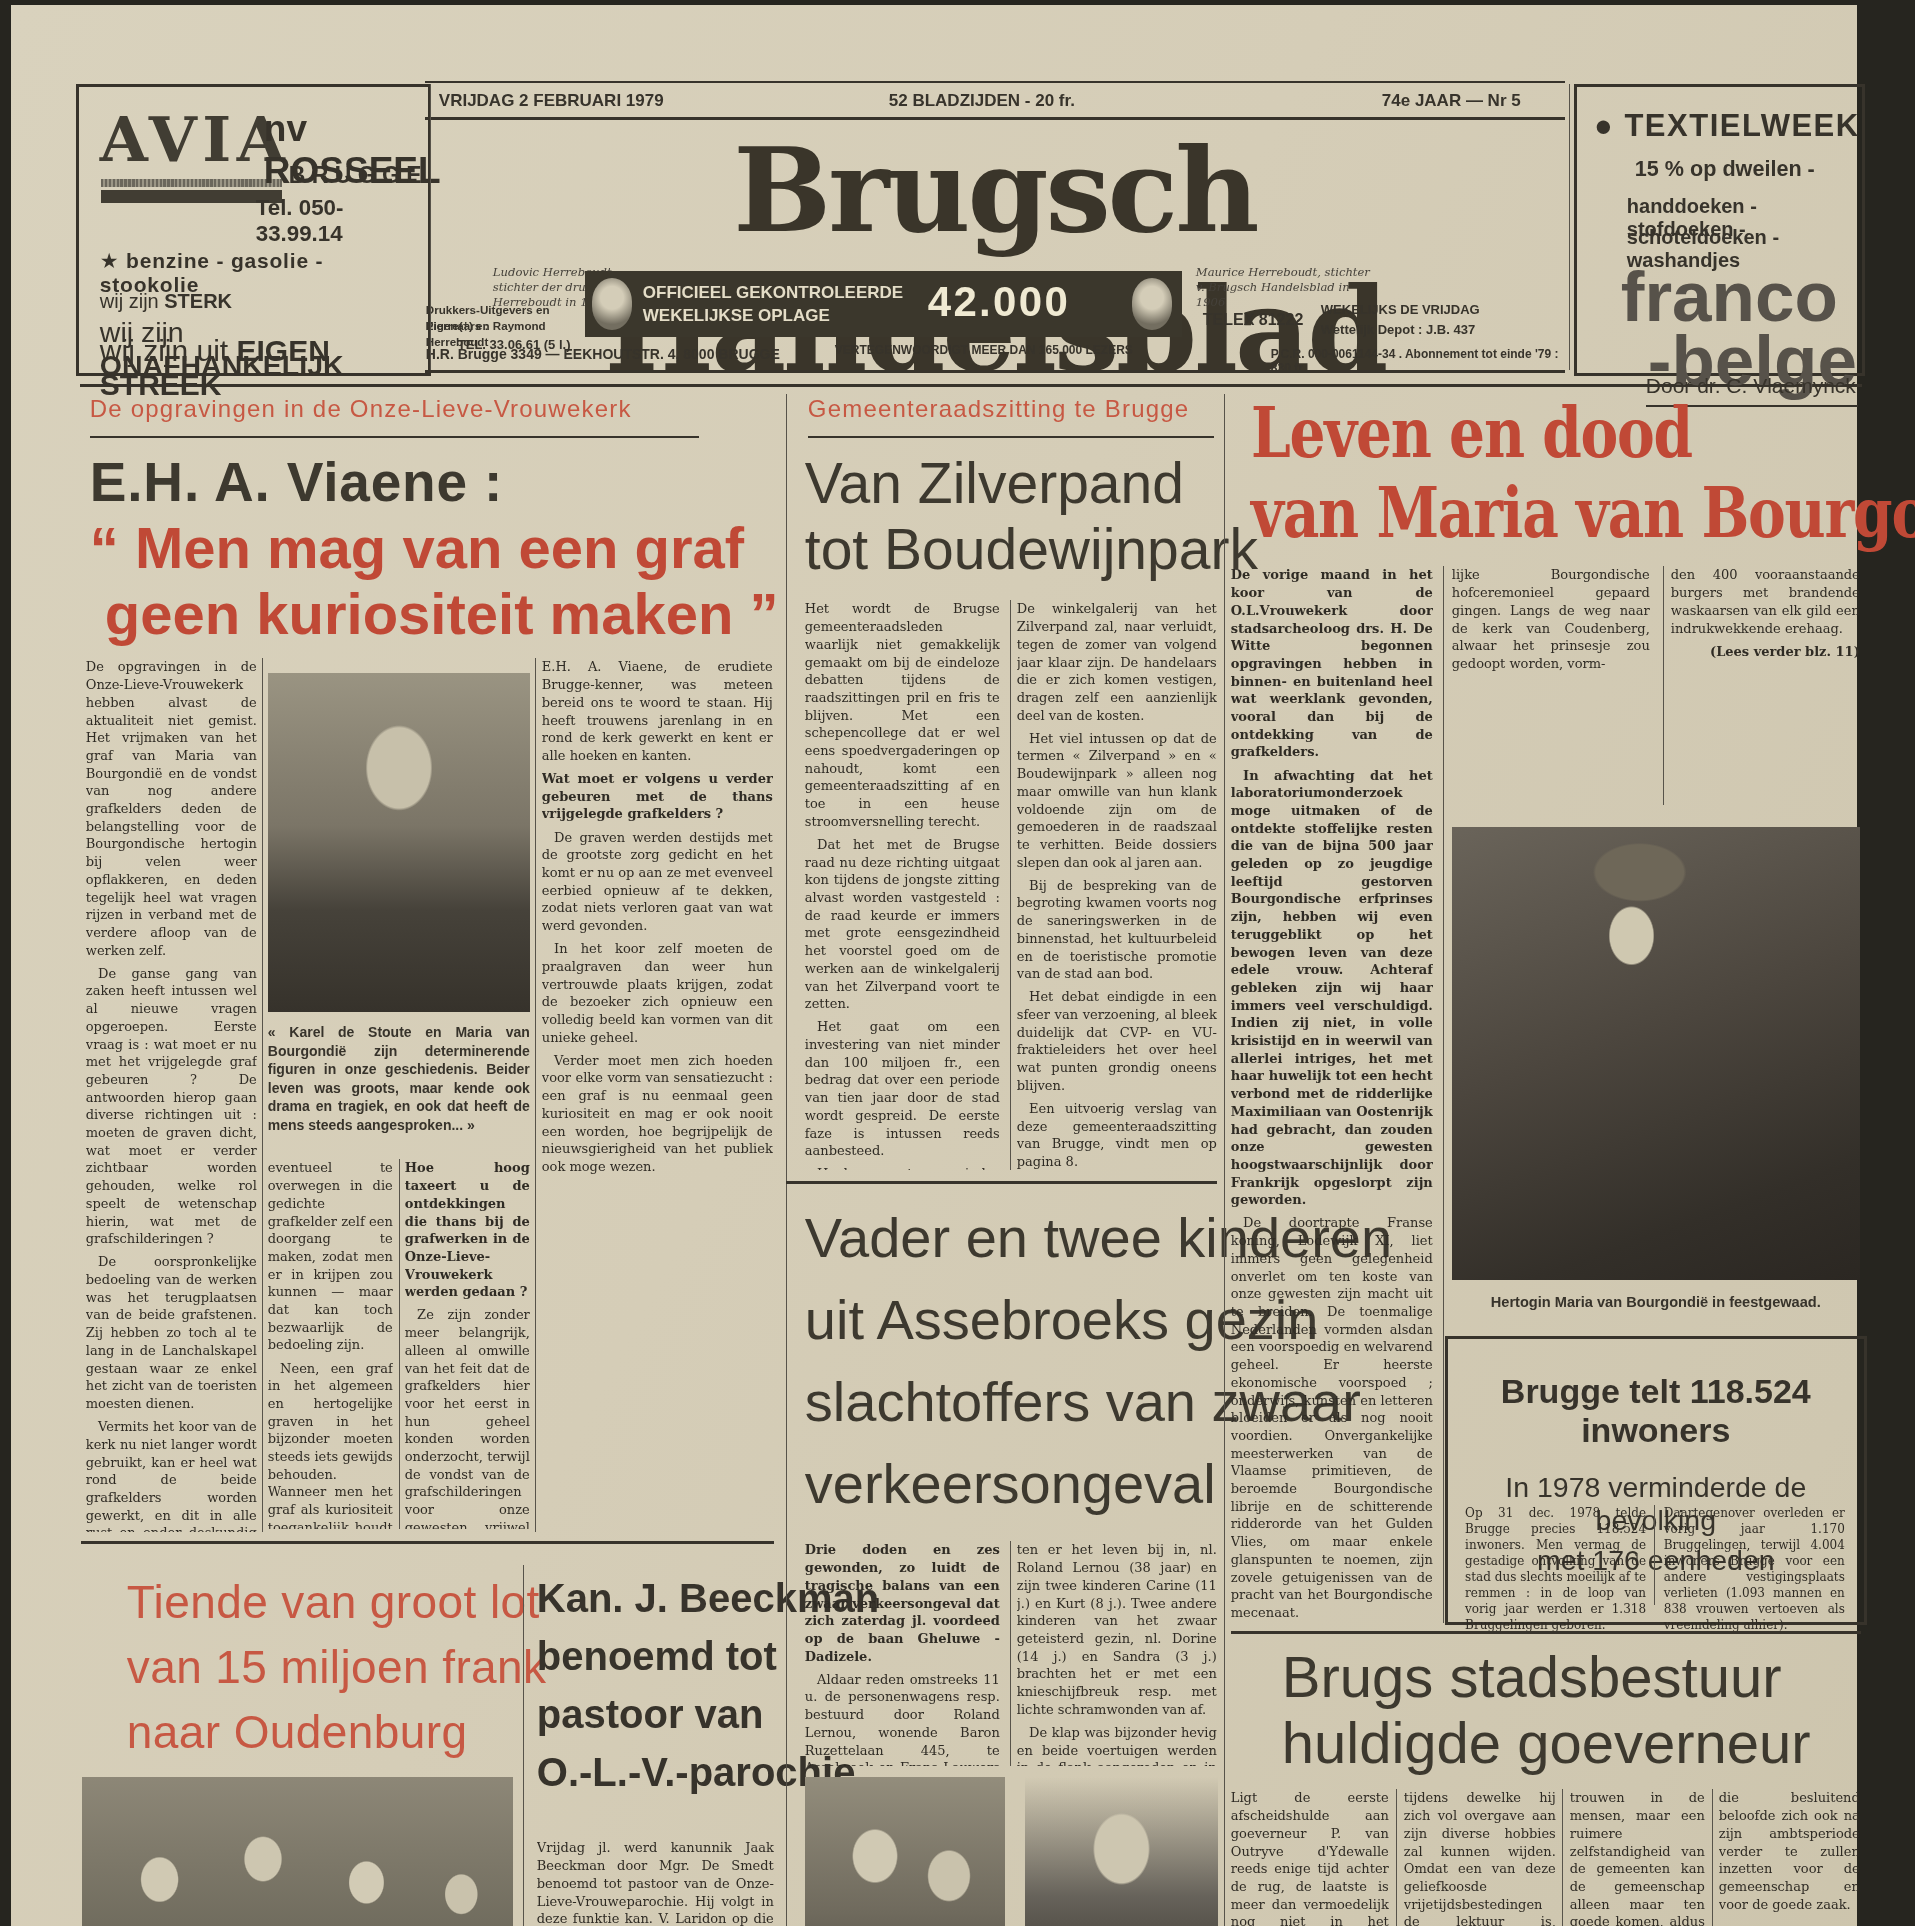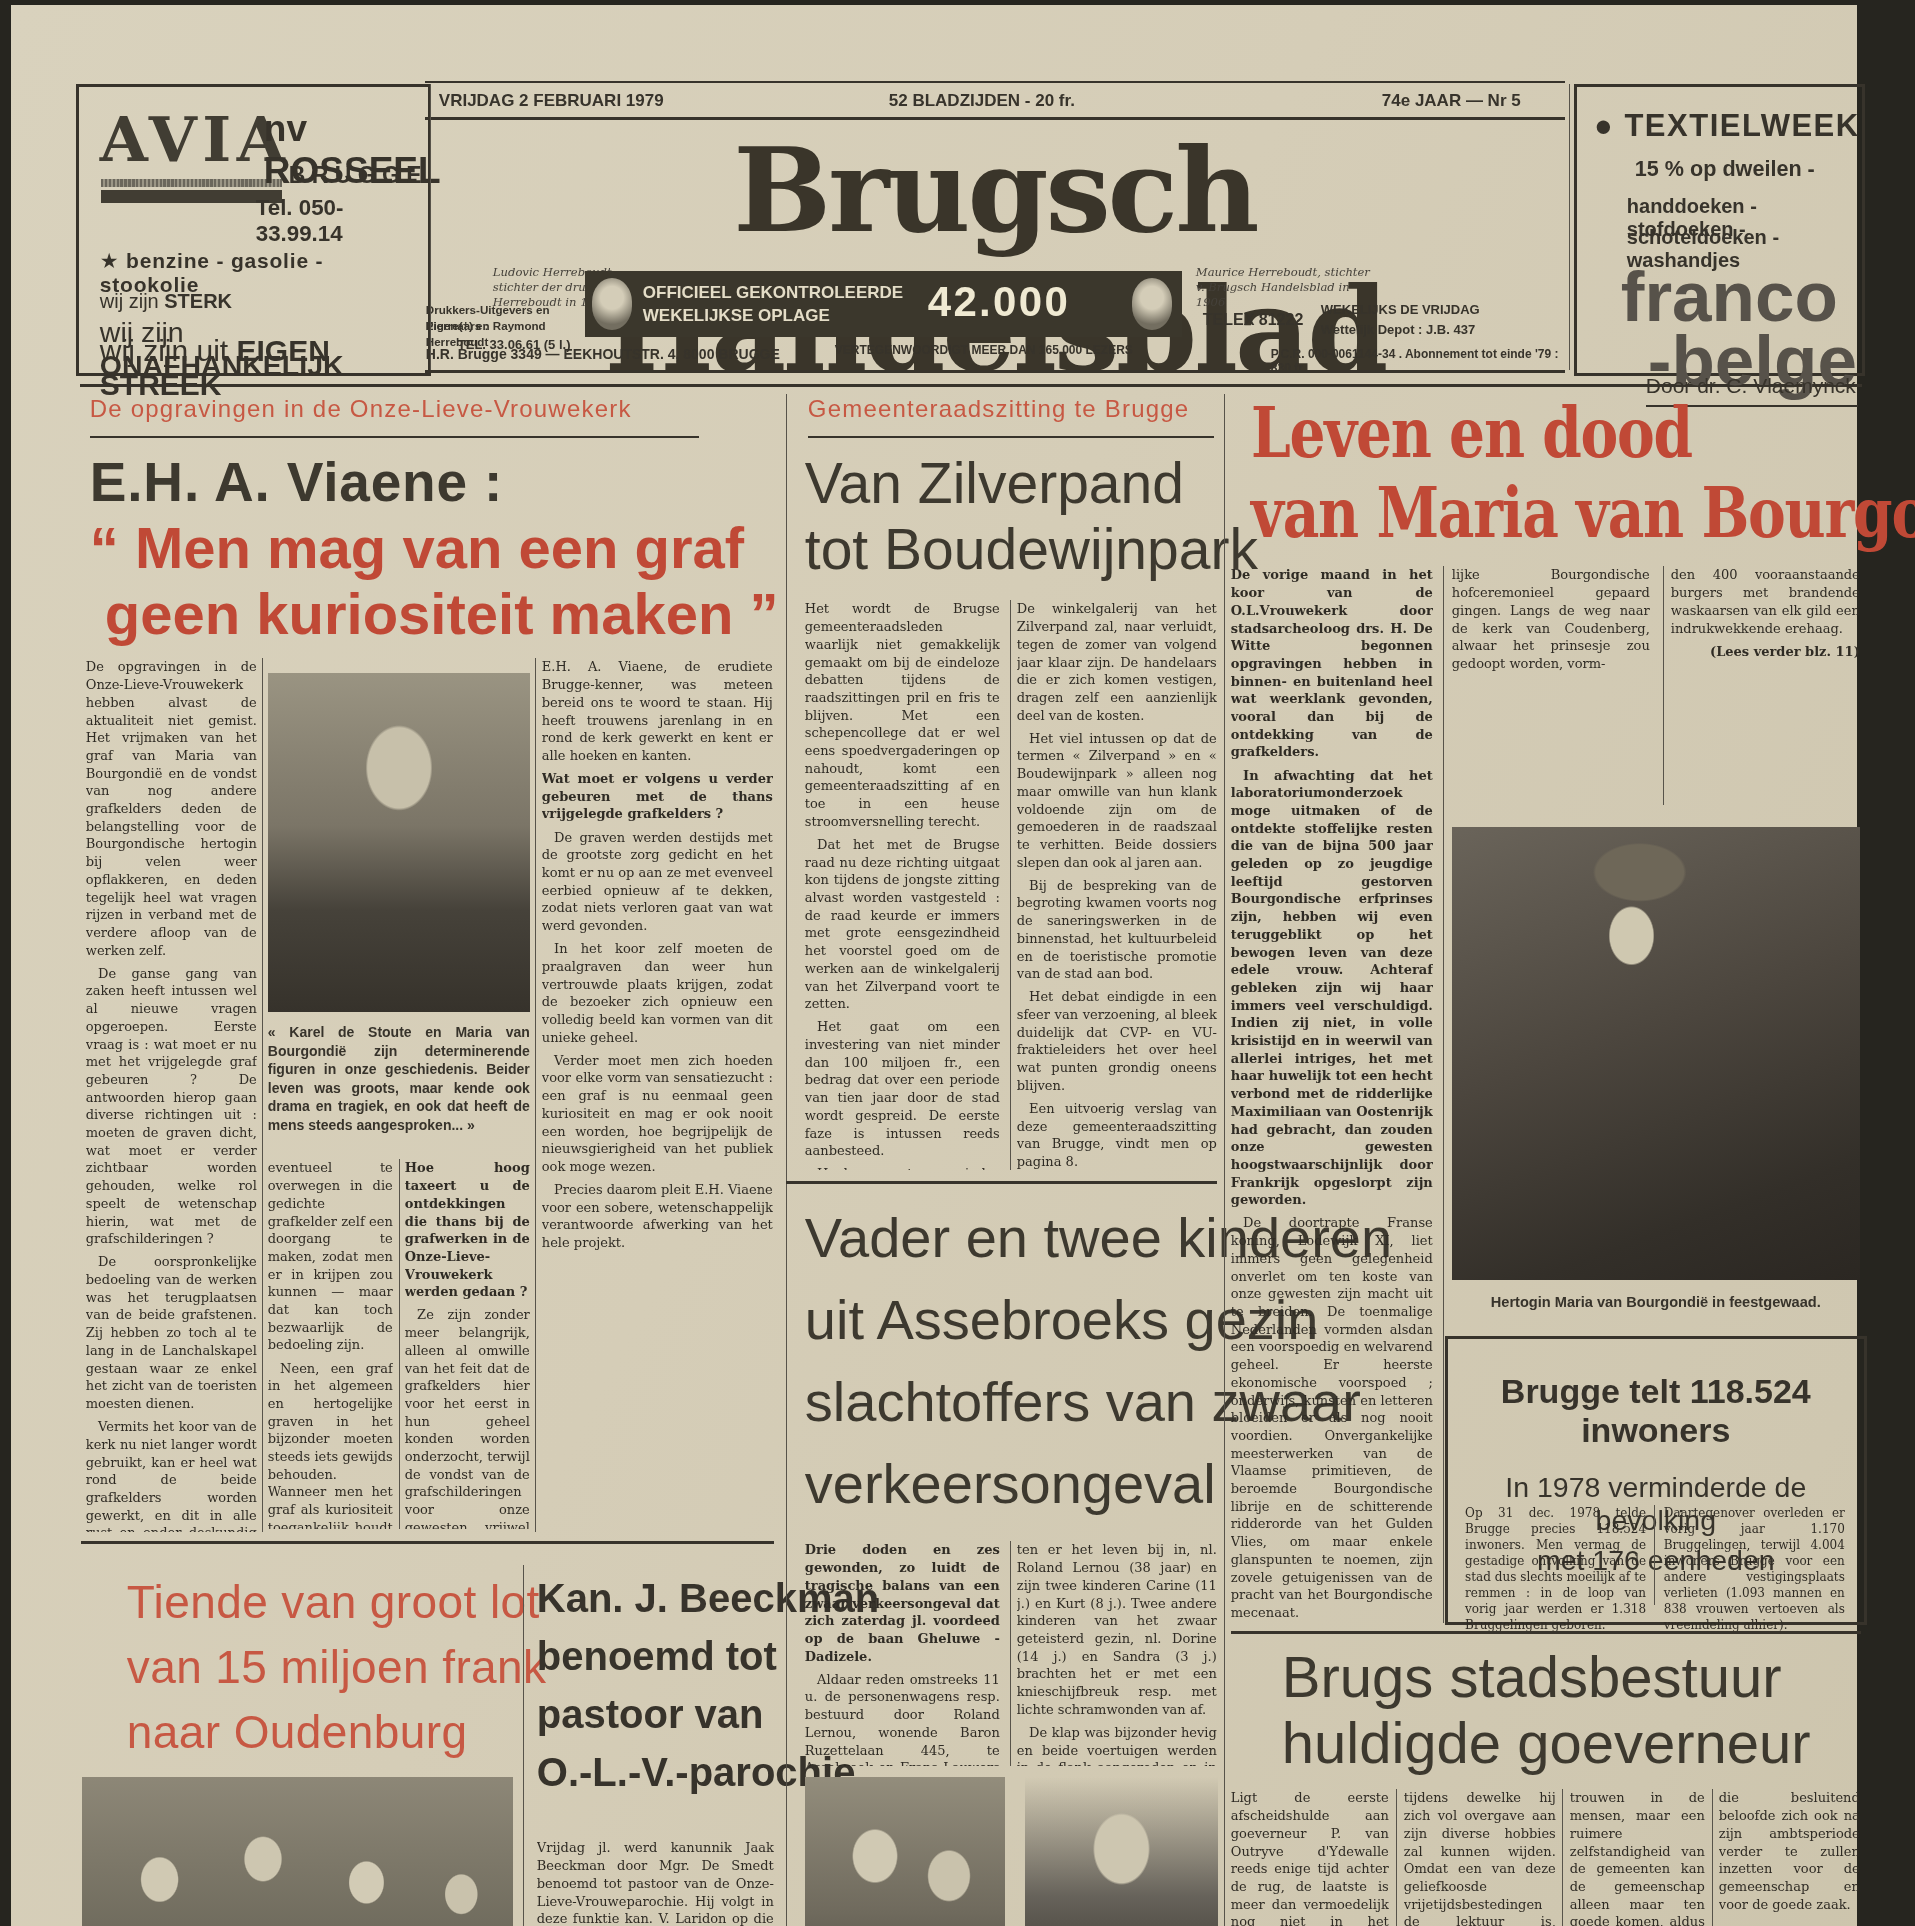--- a/index.html
+++ b/index.html
@@ -125,21 +125,20 @@
 
   </div>
   <div class="vline" style="left:524px;top:653px;height:874px;"></div>
 
   <div class="col" style="left:531px;top:653px;width:231px;height:874px;">
     <p class="lead">E.H. A. Viaene, de erudiete Brugge-kenner, was meteen bereid ons te woord te staan. Hij heeft trouwens jarenlang in en rond de kerk gewerkt en kent er alle hoeken en kanten.</p>
     <p class="q">Wat moet er volgens u verder gebeuren met de thans vrijgelegde grafkelders ?</p>
     <p>De graven werden destijds met de grootste zorg gedicht en het komt er nu op aan ze met evenveel eerbied opnieuw af te dekken, zodat niets verloren gaat van wat werd gevonden.</p>
     <p>In het koor zelf moeten de praalgraven dan weer hun vertrouwde plaats krijgen, zodat de bezoeker zich opnieuw een volledig beeld kan vormen van dit unieke geheel.</p>
     <p>Verder moet men zich hoeden voor elke vorm van sensatiezucht : een graf is nu eenmaal geen kuriositeit en mag er ook nooit een worden, hoe begrijpelijk de nieuwsgierigheid van het publiek ook moge wezen.</p>
-    <p>Precies daarom pleit E.H. Viaene voor een sobere, wetenschappelijk verantwoorde afwerking van het hele projekt.</p>
   </div>
 
   <div class="abs rule" style="left:70px;top:1536px;width:693px;height:3.1px;"></div>
 
   <div class="abs kick" style="left:116px;top:1565px;font-size:46px;line-height:65px;letter-spacing:0.4px;">
     <div>Tiende van groot lot</div>
     <div>van 15 miljoen frank</div>
     <div>naar Oudenburg</div>
   </div>
 

